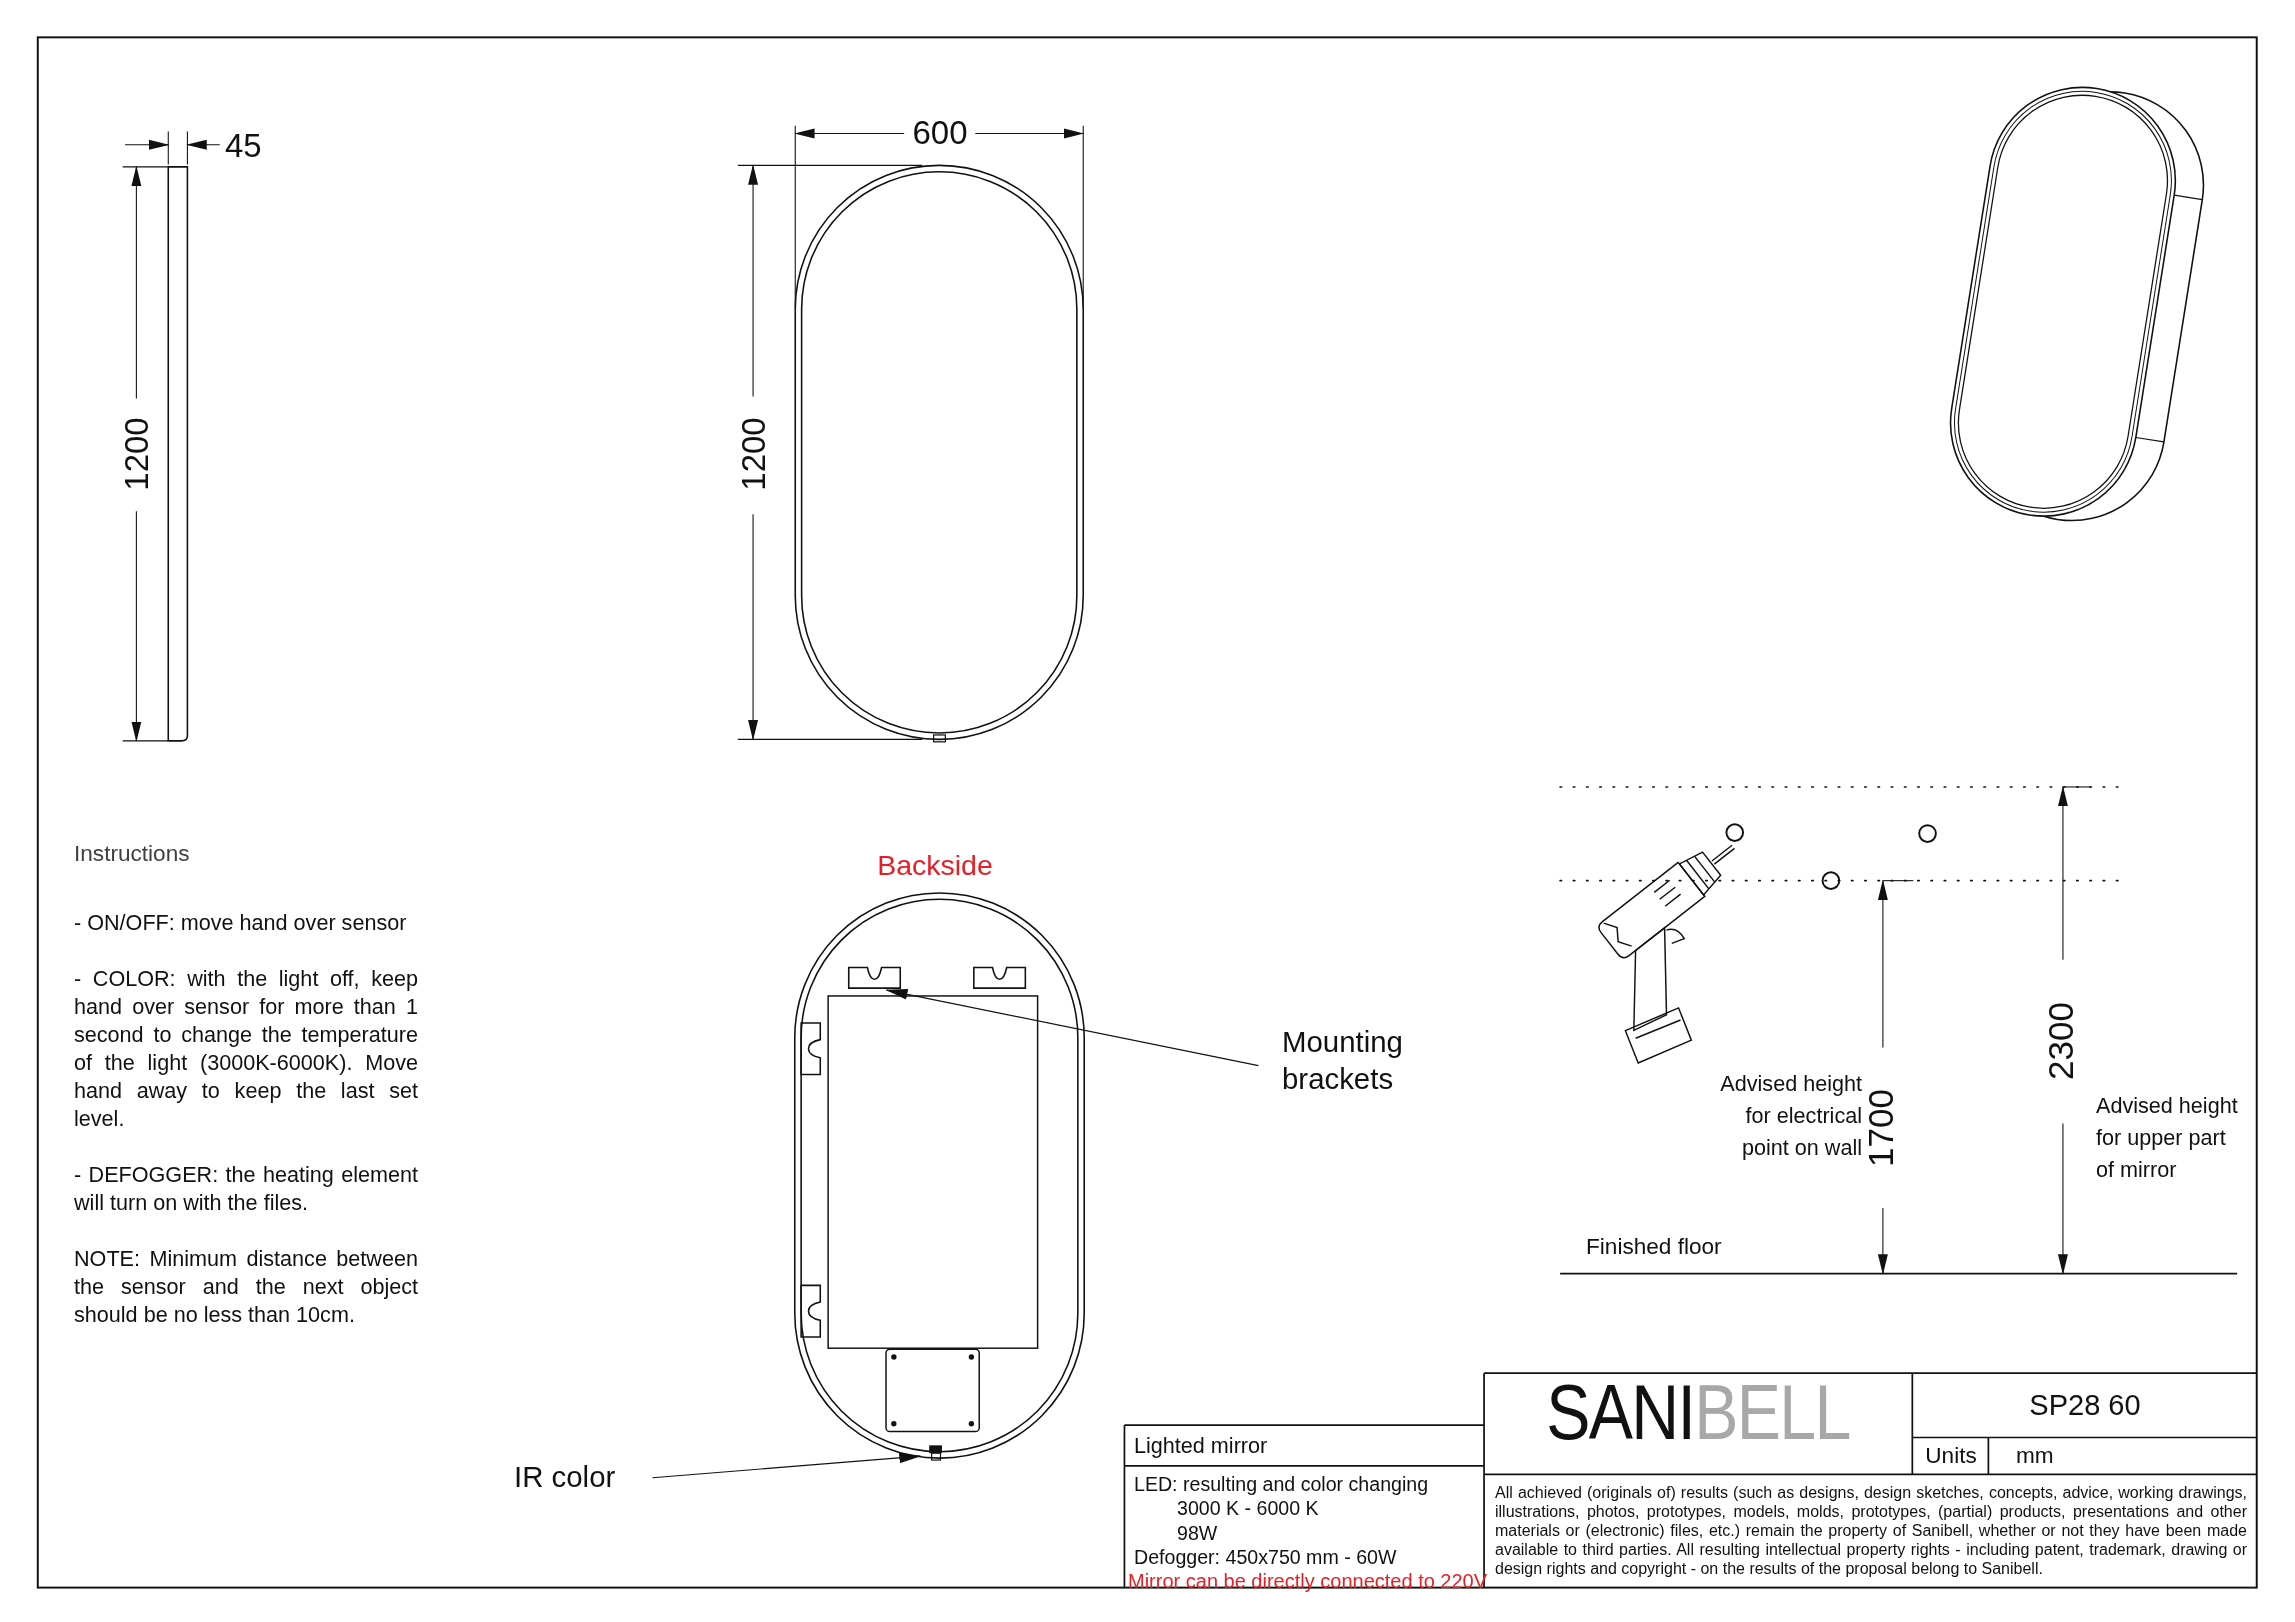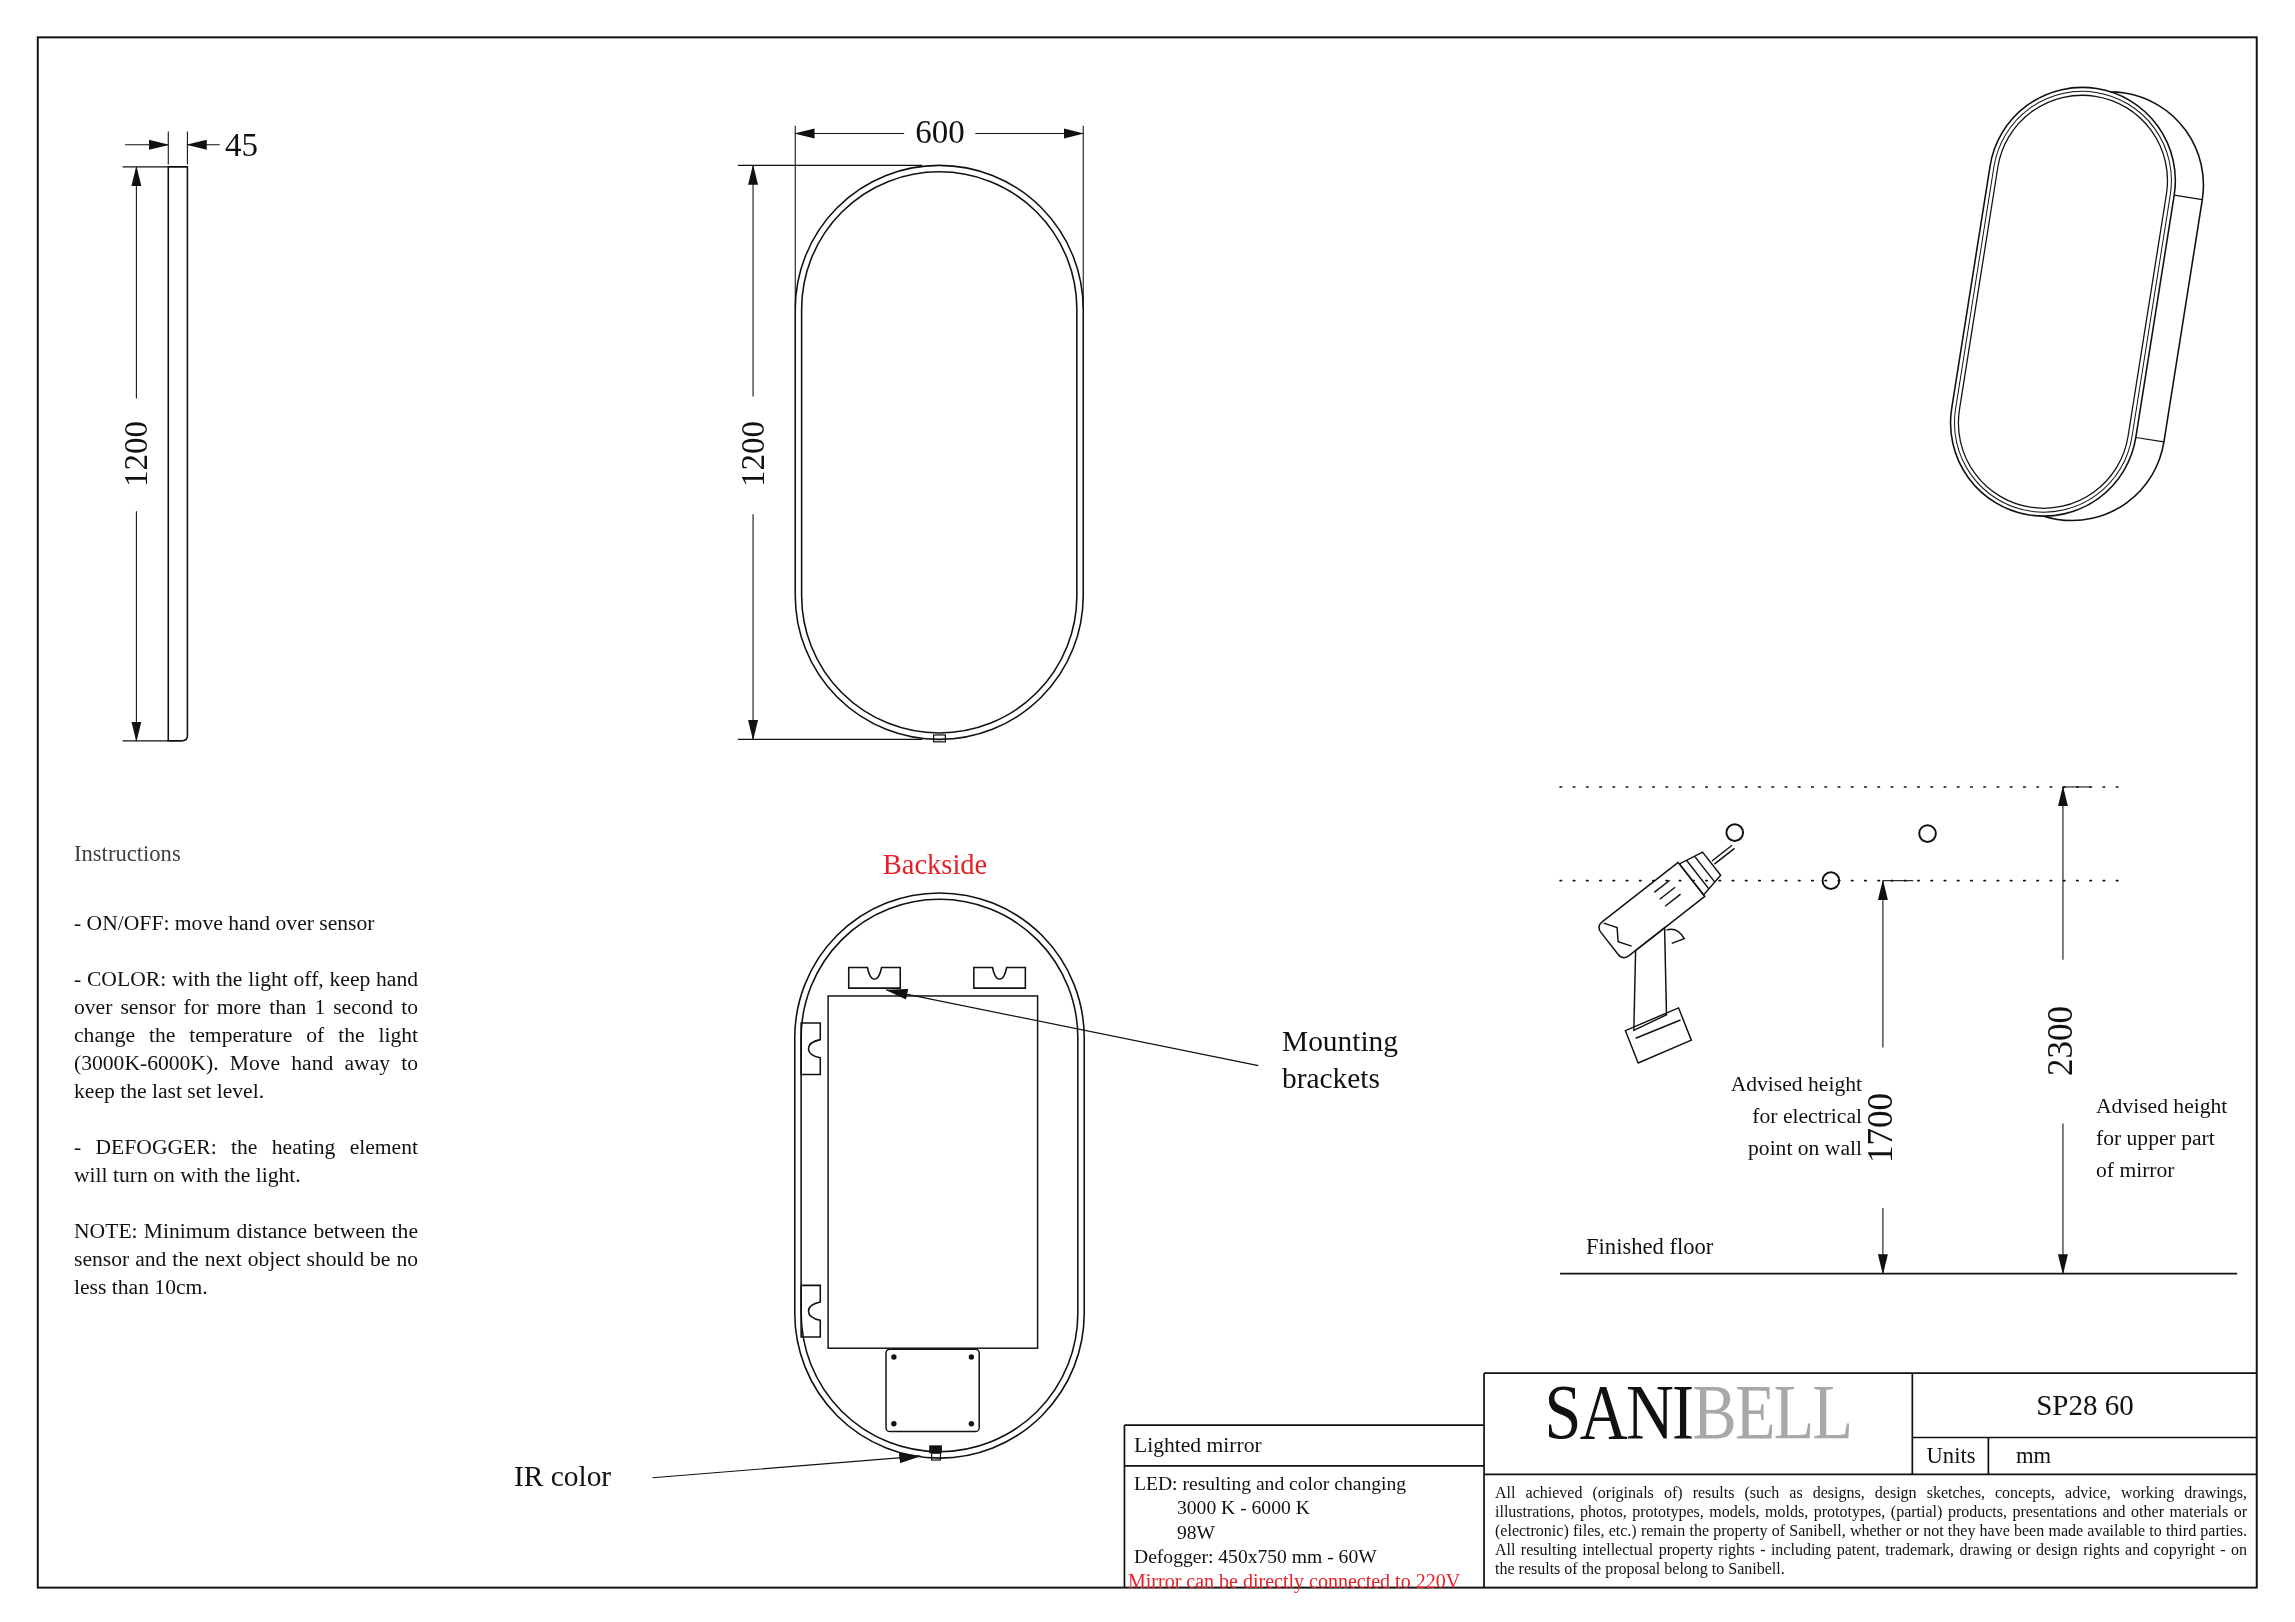--- a/index.html
+++ b/index.html
@@ -1,17 +1,17 @@
 <!DOCTYPE html>
 <html style="font-size:7.9px"><head>
 <meta charset="utf-8">
 <style>
   html,body{margin:0;padding:0;background:#ffffff;}
   .page{position:relative;width:2295px;height:1622px;background:#ffffff;overflow:hidden;
-        font-family:Liberation Serif, serif;color:#111;}
+        font-family:Liberation Sans, sans-serif;color:#111;}
   svg.linework{position:absolute;left:0;top:0;width:2295px;height:1622px;}
   .txt{position:absolute;white-space:nowrap;line-height:1;}
   .c{transform:translate(-50%,-50%);text-align:center;}
   .rot{transform:translate(-50%,-50%) rotate(-90deg);}
   .red{color:#e61e25;}
   .dim{font-size:33px;}
   .dimbig{font-size:35px;}
   .lbl{font-size:29.4px;}
   .anno{font-size:21.6px;line-height:32px;}
   .instructions{position:absolute;left:74px;top:843px;width:344px;font-size:21.6px;line-height:28px;}
@@ -160,21 +160,21 @@
   <div class="txt dim rot" style="left:136px;top:454px;">1200</div>
   <div class="txt dim c" style="left:940px;top:132px;">600</div>
   <div class="txt dim rot" style="left:753px;top:454px;">1200</div>
   <div class="txt dimbig rot" style="left:1880px;top:1128px;">1700</div>
   <div class="txt dimbig rot" style="left:2060px;top:1041px;">2300</div>
 
   <div class="instructions">
     <p class="head">Instructions</p>
     <p>- ON/OFF: move hand over sensor</p>
     <p>- COLOR: with the light off, keep hand over sensor for more than 1 second to change the temperature of the light (3000K-6000K). Move hand away to keep the last set level.</p>
-    <p>- DEFOGGER: the heating element will turn on with the light.</p>
+    <p>- DEFOGGER: the heating element will turn on with the files.</p>
     <p>NOTE: Minimum distance between the sensor and the next object should be no less than 10cm.</p>
   </div>
 
   <div class="txt lbl red c" style="left:935px;top:865px;font-size:28.5px;">Backside</div>
   <div class="txt lbl" style="left:1282px;top:1027px;">Mounting</div>
   <div class="txt lbl" style="left:1282px;top:1064px;">brackets</div>
   <div class="txt lbl" style="left:514px;top:1462px;">IR color</div>
 
   <div class="txt anno" style="left:1607px;top:1068px;width:255px;text-align:right;">
     <div>Advised height</div>

